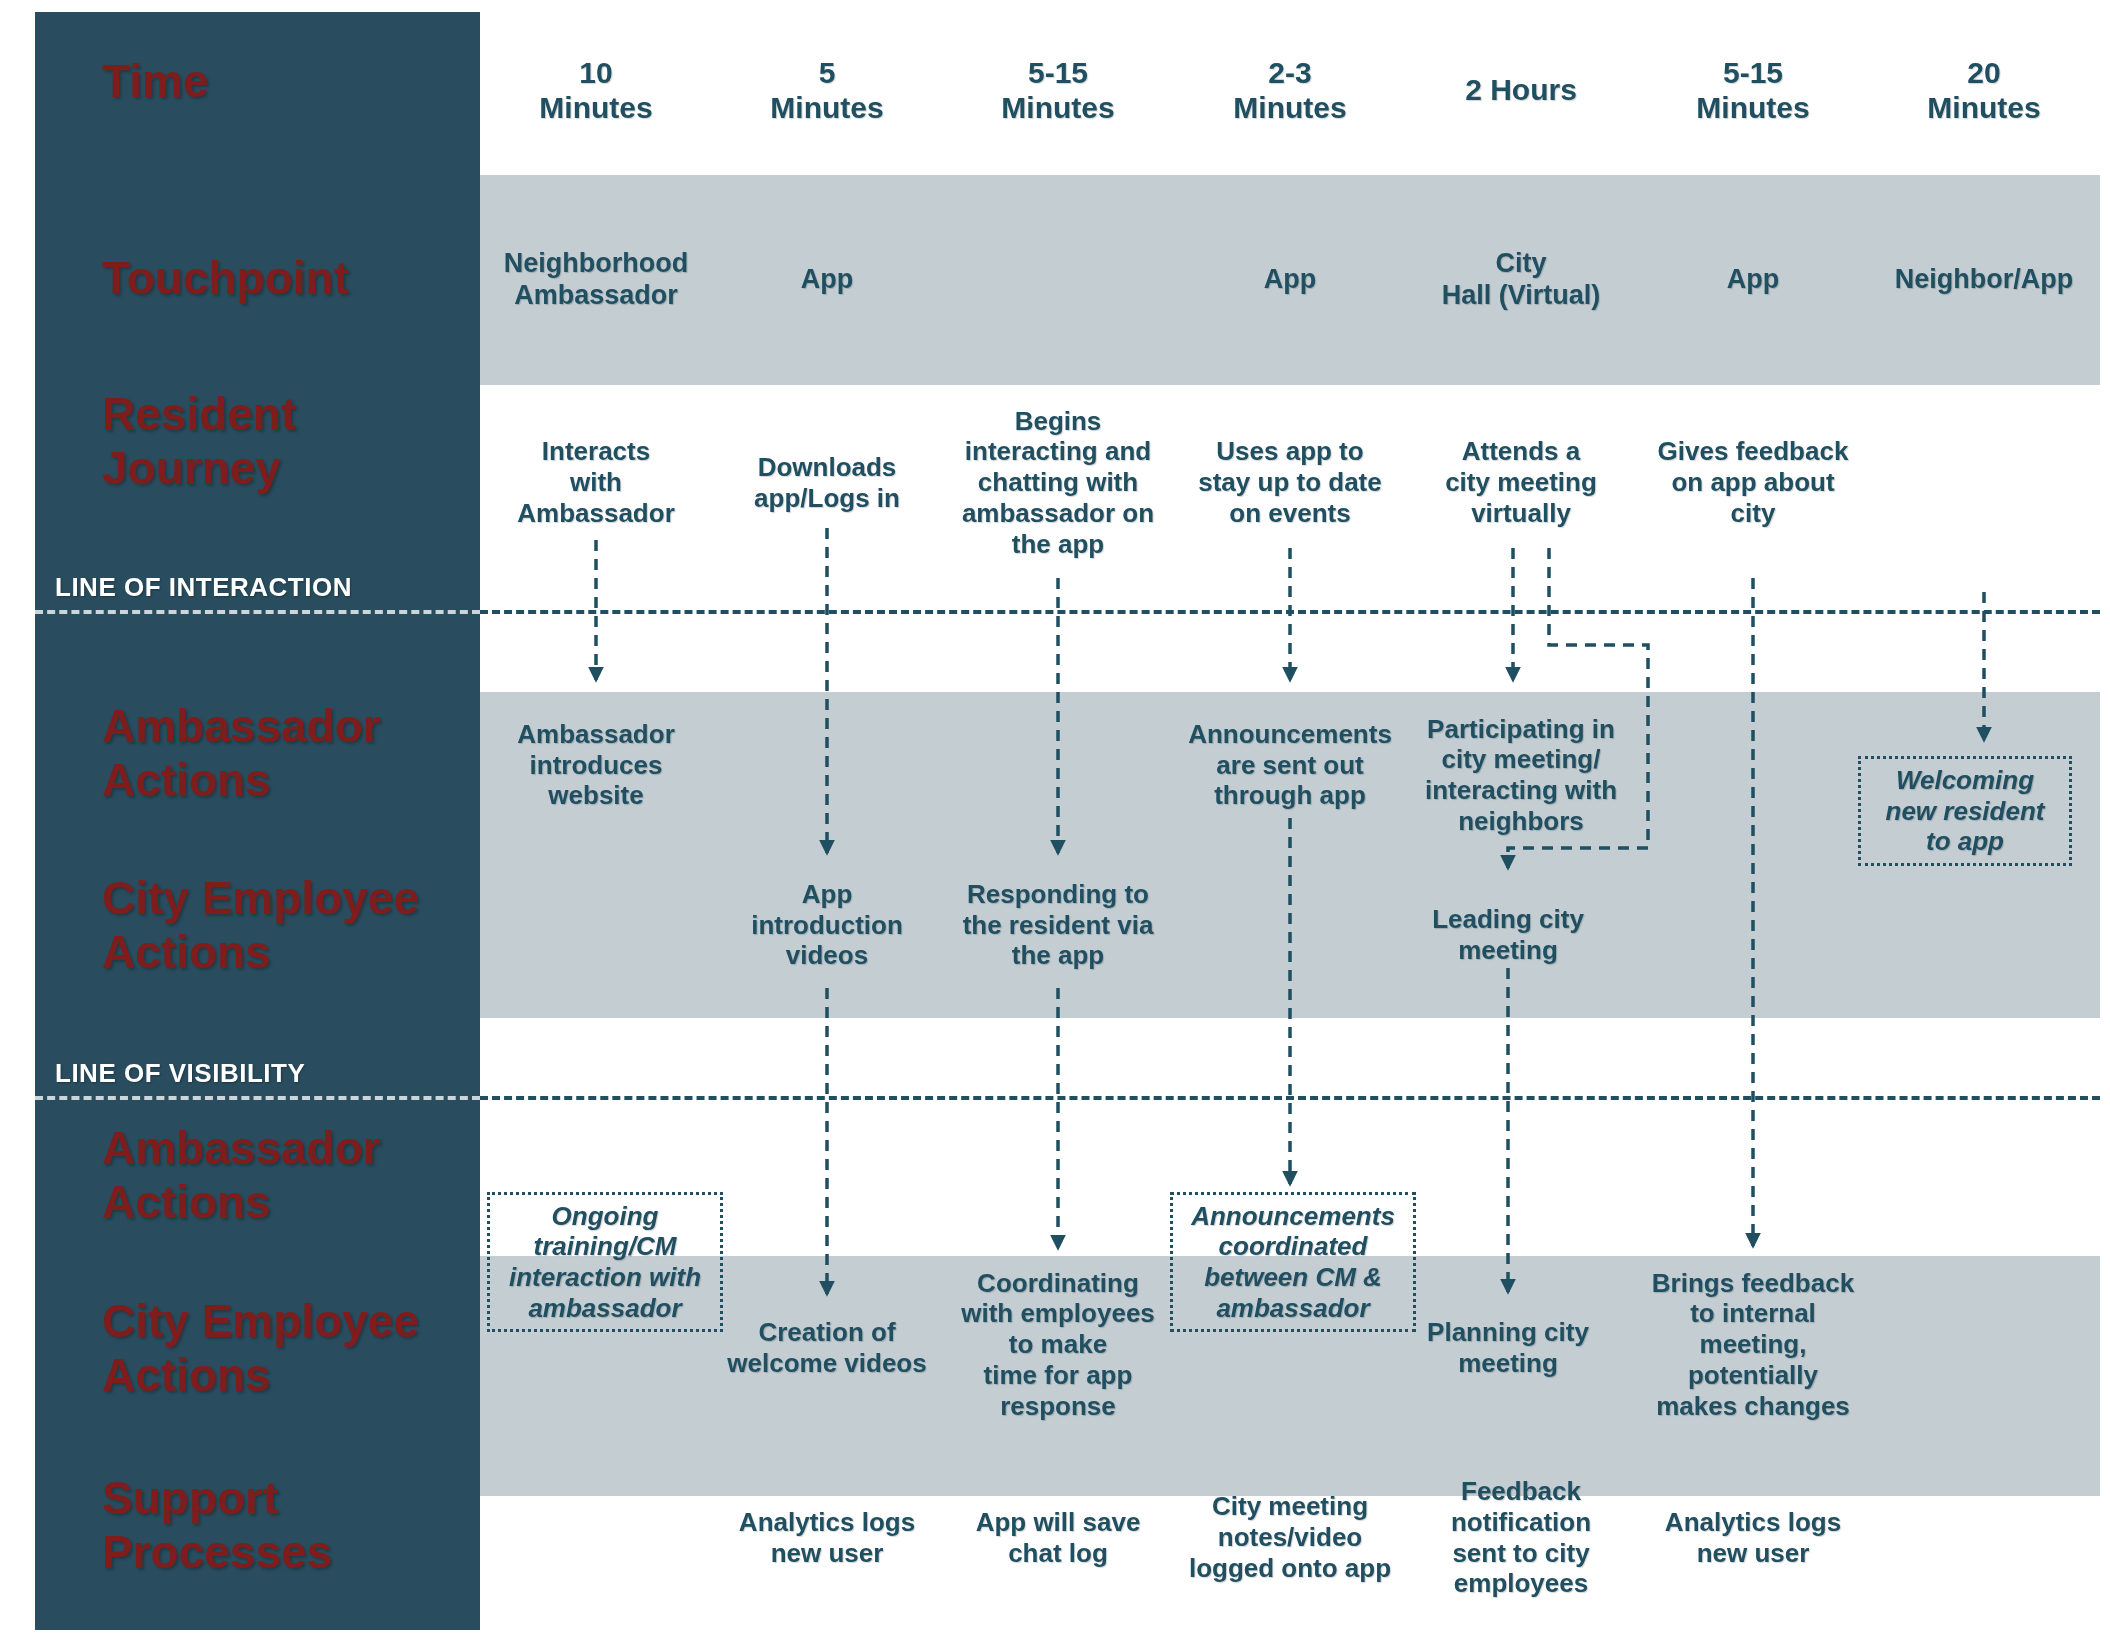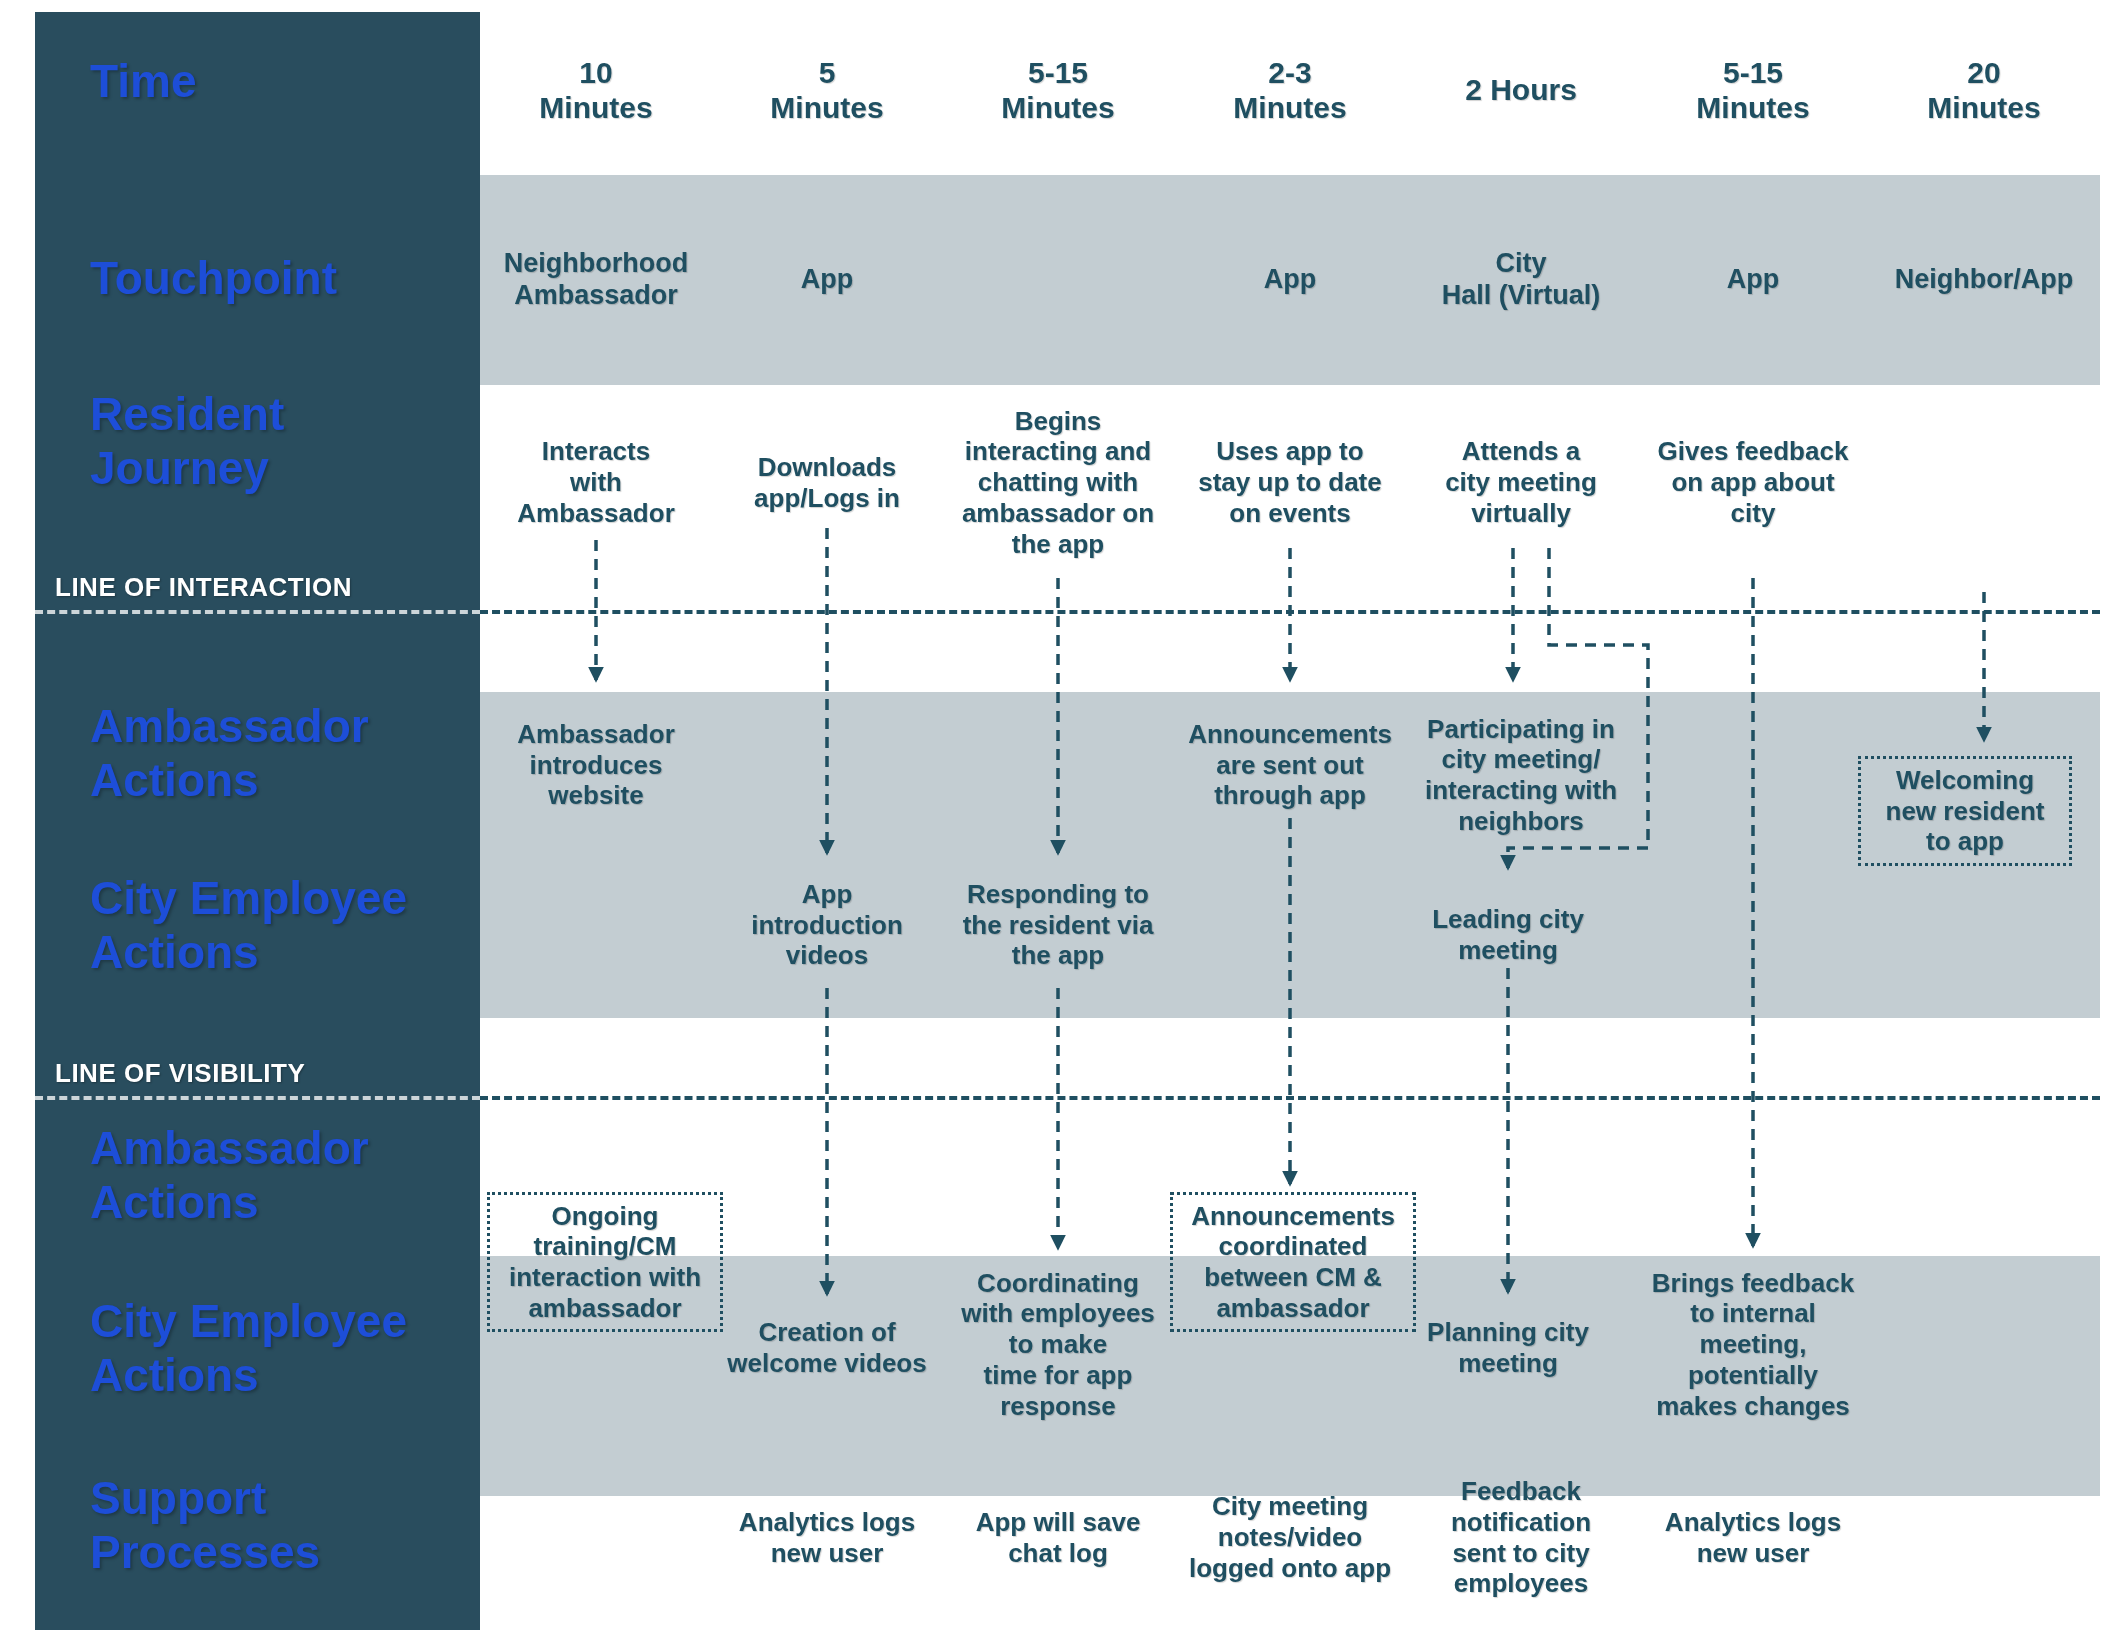--- a/index.html
+++ b/index.html
@@ -11,36 +11,36 @@
   html,body{margin:0;padding:0;background:#fff;}
   #canvas{
     position:relative;width:2110px;height:1640px;background:#ffffff;overflow:hidden;
     font-family:"Liberation Sans", sans-serif;font-weight:bold;
   }
   .sidebar{
     position:absolute;left:35px;top:12px;width:445px;height:1618px;
     background:var(--sidebar);
   }
   .side-label{
-    position:absolute;left:90px;color:#1d4ed8;font-size:46px;line-height:1.17;
+    position:absolute;left:102px;color:#7f1d1d;font-size:46px;line-height:1.17;
     white-space:pre-line;text-shadow:2px 2px 3px rgba(0,0,0,.25);
   }
   .side-caption{
     position:absolute;left:55px;color:#ffffff;font-size:26px;letter-spacing:.5px;
     text-shadow:1px 1px 2px rgba(0,0,0,.3);
   }
   .band{position:absolute;left:480px;width:1620px;background:var(--band);}
   .cell{
     position:absolute;display:flex;align-items:center;justify-content:center;
     text-align:center;white-space:pre-line;color:var(--text);
     font-size:26px;line-height:1.18;text-shadow:1px 1px 1px rgba(0,0,0,.18);
   }
   .hdr{font-size:30px;}
   .tp{font-size:27px;}
-  .dotted{border:3px dotted var(--text);}
+  .dotted{border:3px dotted var(--text);font-style:italic;}
   .dash{position:absolute;height:0;border-top:4px dashed var(--text);}
   .dash.on-side{border-top-color:var(--sidedash);}
   svg.arrows{position:absolute;left:0;top:0;pointer-events:none;}
   svg.arrows path{fill:none;stroke:var(--text);stroke-width:3.5;stroke-dasharray:11 8;}
   svg.arrows marker path{fill:var(--text);stroke:none;}
 </style>
 </head>
 <body>
 
 <div id="canvas">

